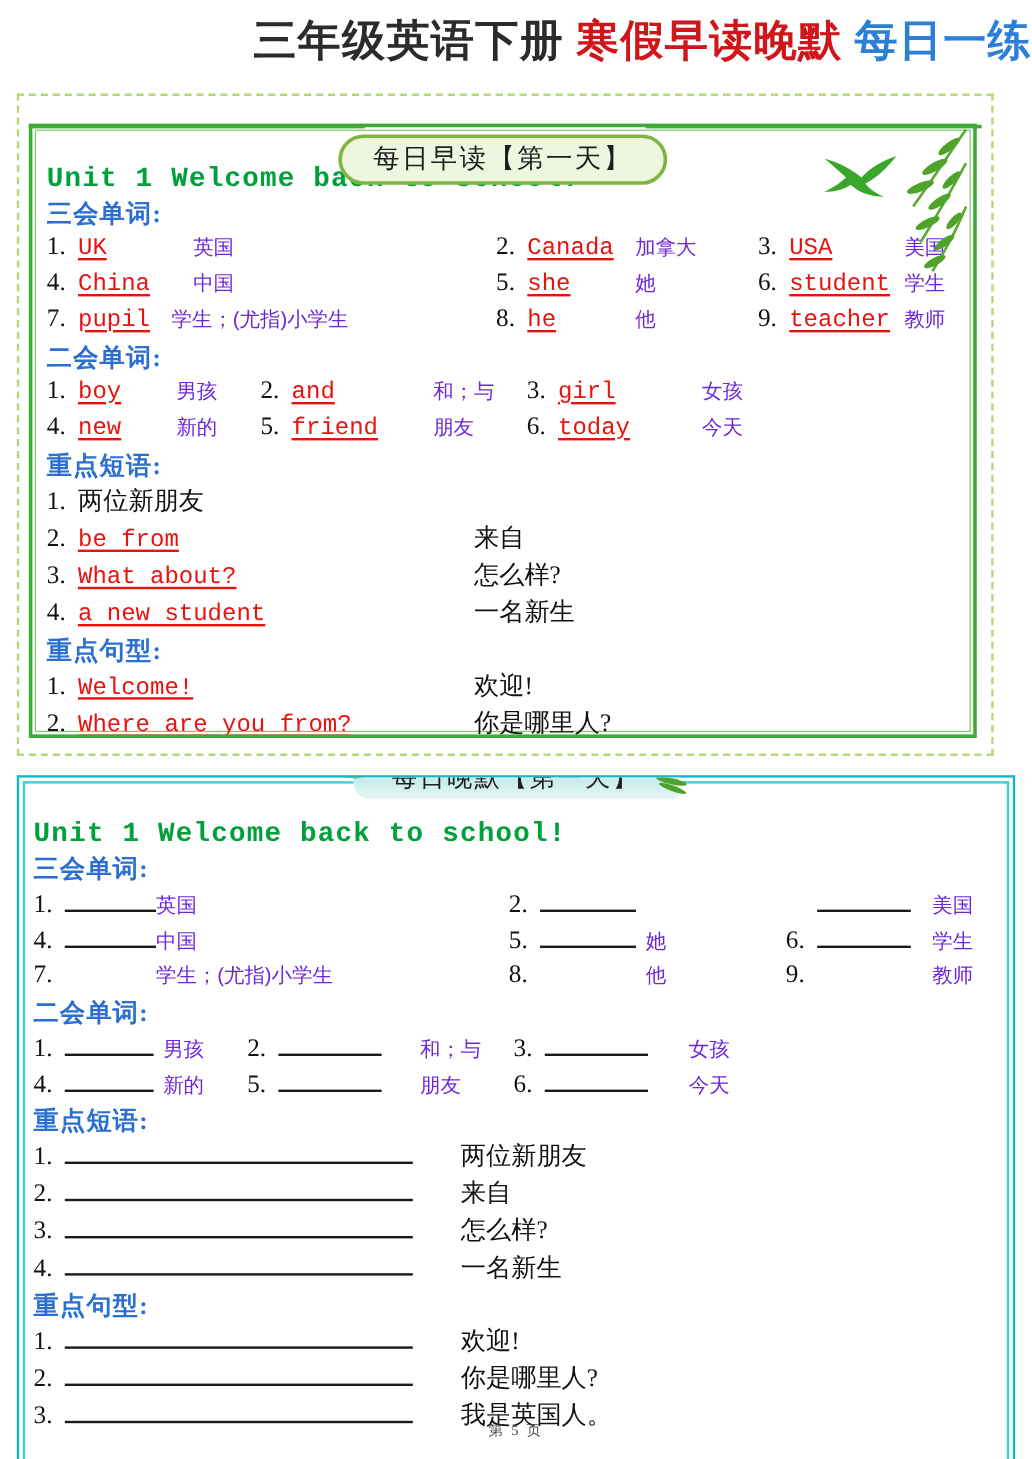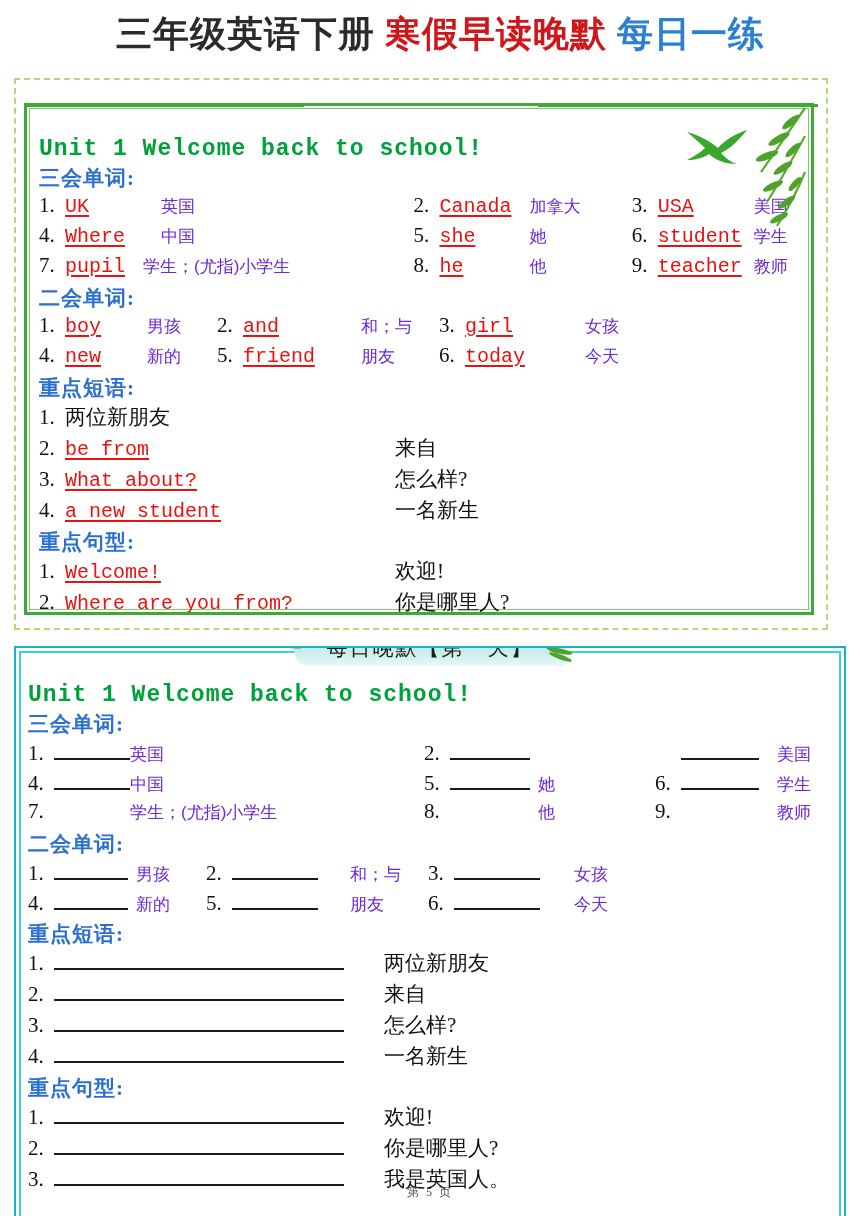--- a/index.html
+++ b/index.html
@@ -10,21 +10,21 @@
   body {
     width: 860px;
     height: 1216px;
     font-family: "Liberation Serif", "DejaVu Serif", serif;
     position: relative;
     overflow: hidden;
   }
 
   
   .page-title {
-    text-align: center;
+    text-align: right;
     padding-top: 10px;
     height: 56px;
     box-sizing: border-box;
     white-space: nowrap;
     letter-spacing: 1px;
     padding-left: 21px;
   }
   .page-title span {
     font-size: 36px;
     font-weight: bold;
@@ -268,20 +268,21 @@
           <ellipse cx="58" cy="112" rx="10" ry="3.2" transform="rotate(-28 58 112)"></ellipse>
         </g>
       </svg>
     </span>
     <span class="deco-bird">
       <svg width="64" height="42" viewBox="0 0 64 42">
         <path d="M2 6 C16 10 26 16 33 22 C40 14 50 8 62 4 C54 14 46 22 36 27 C40 32 46 36 52 38 C40 38 30 34 24 28 C18 32 10 34 2 34 C10 30 16 26 20 22 C14 16 8 11 2 6 Z" fill="#39a72c"></path>
       </svg>
     </span>
 
+    <div class="badge1">每日早读【第一天】</div>
 
     <div class="content" style="top:30px;">
 
       <div class="unit-title">Unit 1 Welcome back to school!</div>
 
       <div class="sec-label">三会单词:</div>
 
       <div class="row">
         <span class="cell c1">
             <span class="num w-num">1.</span>
@@ -296,21 +297,21 @@
         <span class="cell c3">
             <span class="num w-num">3.</span>
             <span class="en" style="width:96px">USA</span>
             <span class="cn">美国</span>
           </span>
       </div>
 
       <div class="row">
         <span class="cell c1">
             <span class="num w-num">4.</span>
-            <span class="en" style="width:96px">Where</span>
+            <span class="en" style="width:96px">China</span>
             <span class="cn">中国</span>
           </span>
         <span class="cell c2">
             <span class="num w-num">5.</span>
             <span class="en" style="width:82px">she</span>
             <span class="cn" style="margin-left:8px">她</span>
           </span>
         <span class="cell c3">
             <span class="num w-num">6.</span>
             <span class="en" style="width:96px">student</span>

